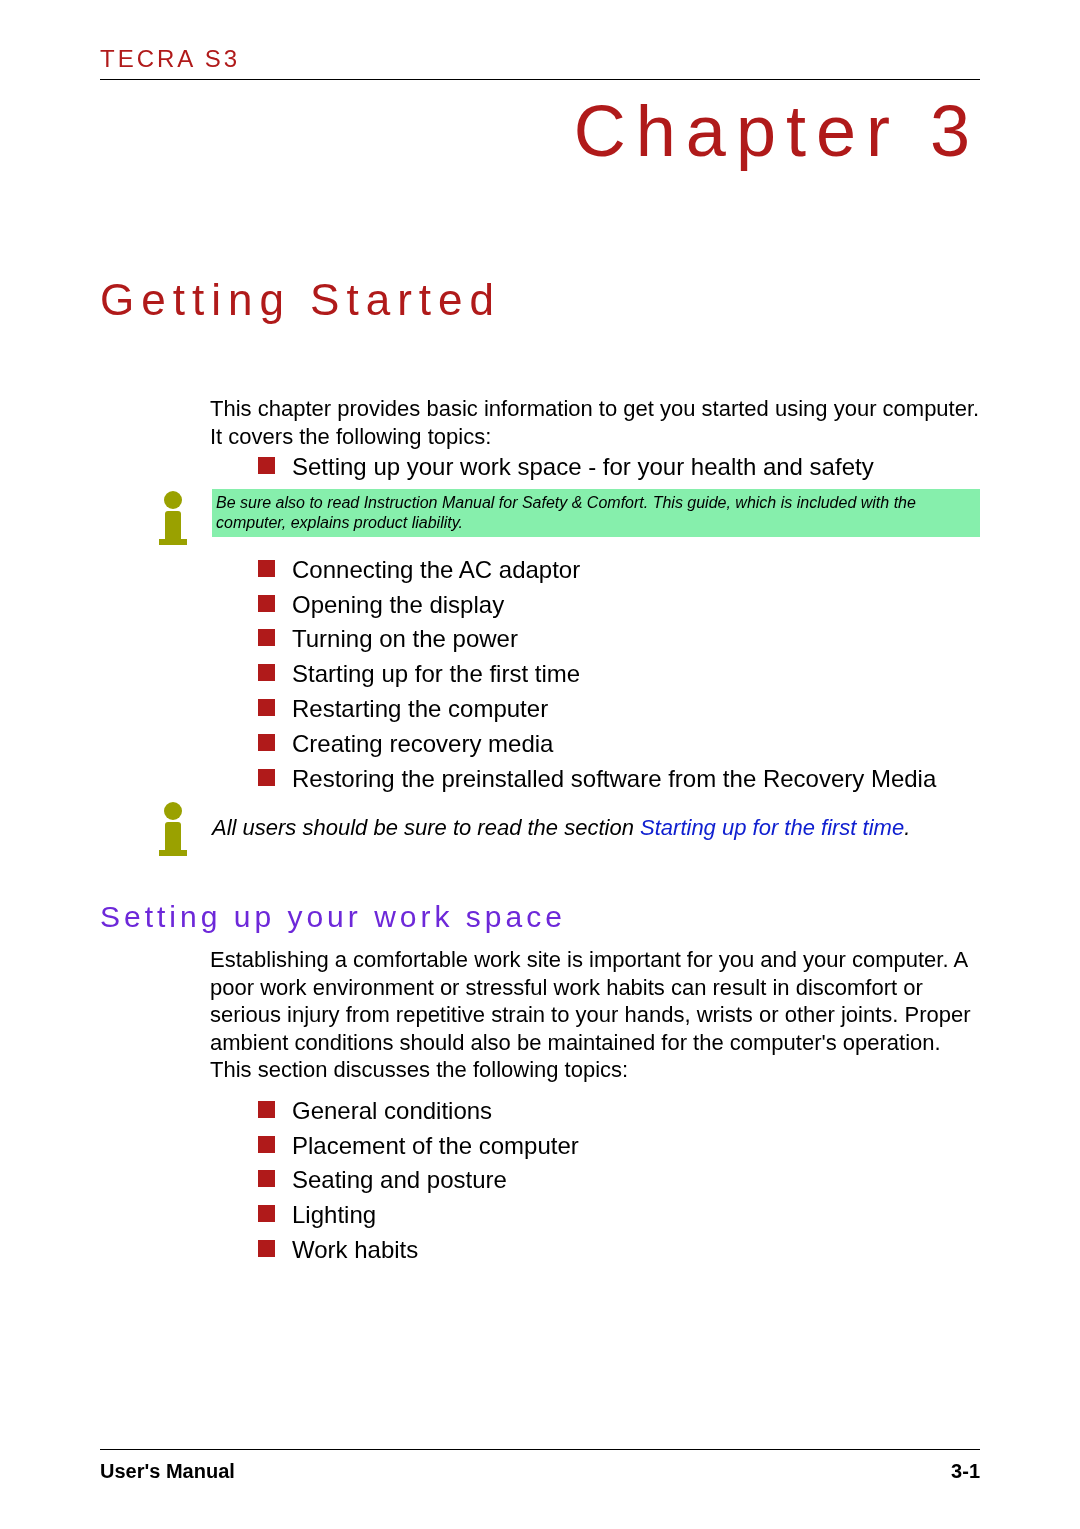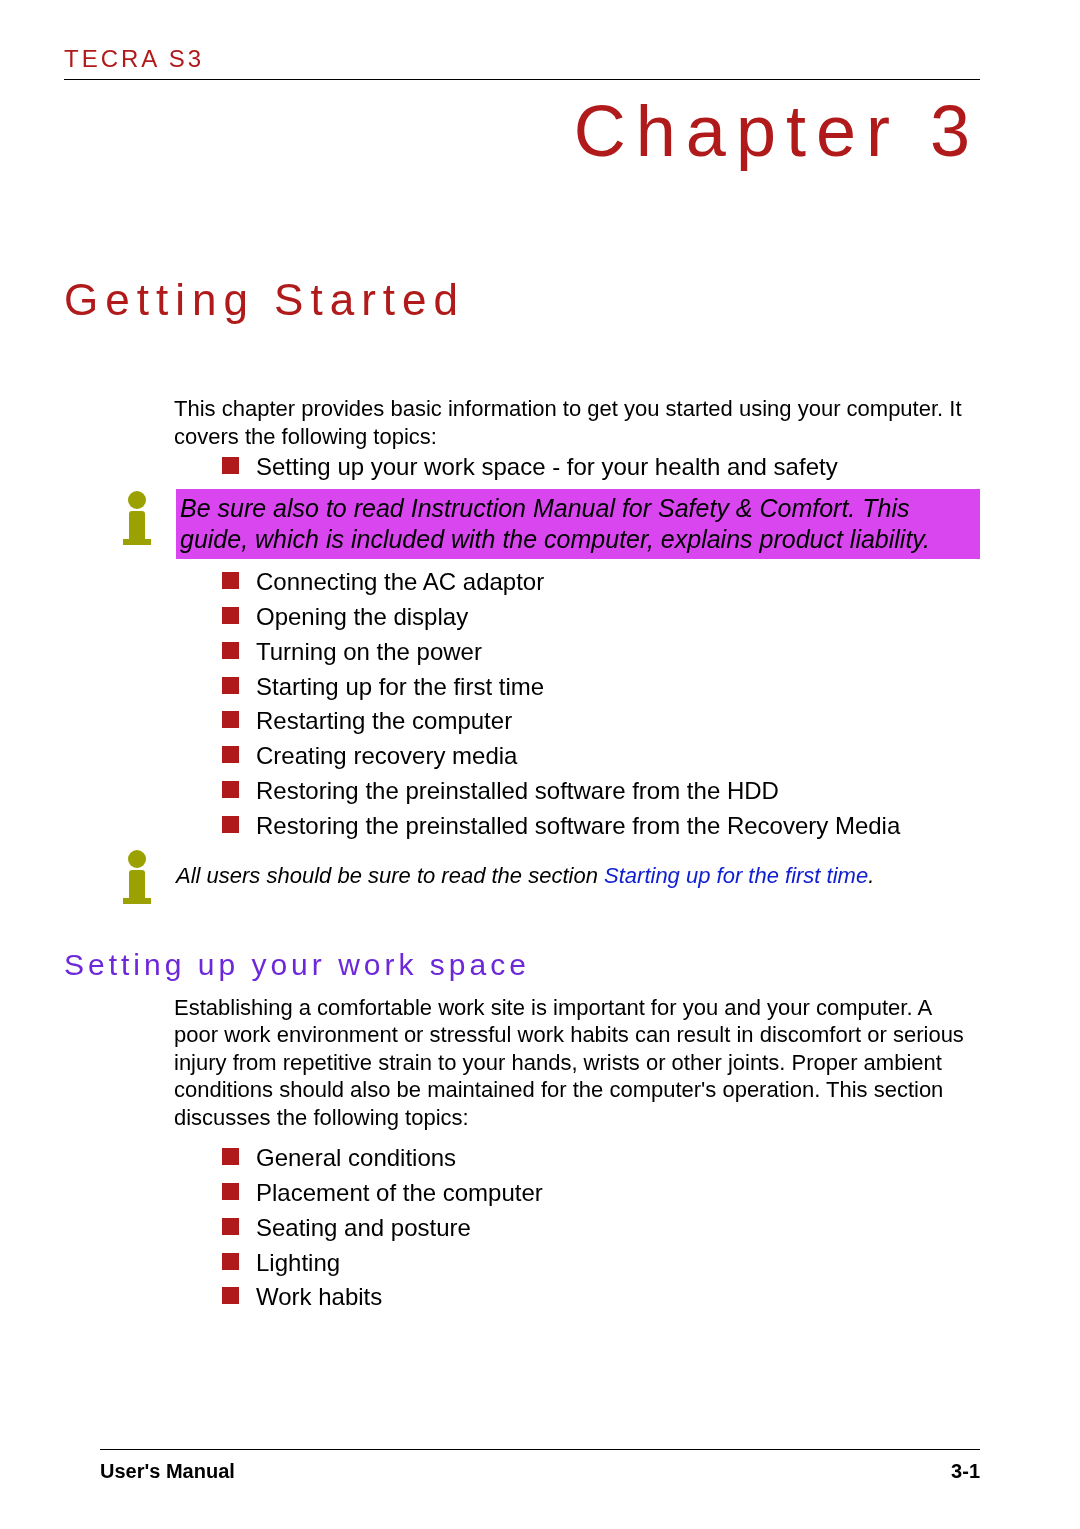--- a/index.html
+++ b/index.html
@@ -4,21 +4,21 @@
 <style>
   * { margin: 0; padding: 0; box-sizing: border-box; }
   body {
     background: #ffffff;
     width: 1080px;
     height: 1529px;
     font-family: Arial, Helvetica, sans-serif;
     position: relative;
   }
   .page {
-    padding: 45px 100px 0 64px;
+    padding: 45px 100px 0 100px;
   }
   .product-header {
     color: #b01a1a;
     font-size: 24px;
     letter-spacing: 3px;
     font-weight: 400;
     margin-bottom: 6px;
   }
   .rule {
     border: none;
@@ -88,23 +88,23 @@
     background: #9aa100;
     position: absolute; top: 22px; left: 15px;
     border-radius: 3px 3px 0 0;
   }
   .note-icon .serif {
     width: 28px; height: 6px;
     background: #9aa100;
     position: absolute; top: 50px; left: 9px;
   }
   .note-box {
-    background: #d946ef;
+    background: #86efac;
     font-style: italic;
-    font-size: 25px;
+    font-size: 16px;
     line-height: 1.25;
     padding: 4px 8px 4px 4px;
     flex: 1;
   }
   .note-plain {
     font-style: italic;
     font-size: 22px;
     line-height: 1.25;
     flex: 1;
     padding-top: 14px;
@@ -167,21 +167,20 @@
       <div class="note-box">Be sure also to read Instruction Manual for Safety &amp; Comfort. This guide, which is included with the computer, explains product liability.</div>
     </div>
 
     <ul class="bullet-list">
       <li>Connecting the AC adaptor</li>
       <li>Opening the display</li>
       <li>Turning on the power</li>
       <li>Starting up for the first time</li>
       <li>Restarting the computer</li>
       <li>Creating recovery media</li>
-      <li>Restoring the preinstalled software from the HDD</li>
       <li>Restoring the preinstalled software from the Recovery Media</li>
     </ul>
 
     <div class="note-row">
       <div class="note-icon">
         <div class="dot"></div>
           <div class="stem"></div>
           <div class="serif"></div>
       </div>
       <div class="note-plain">

